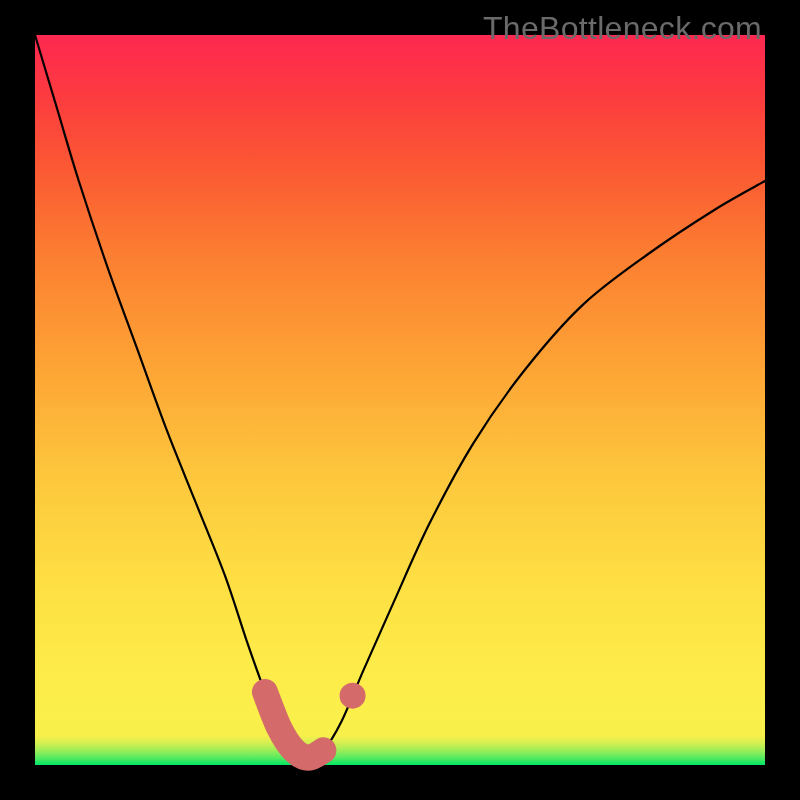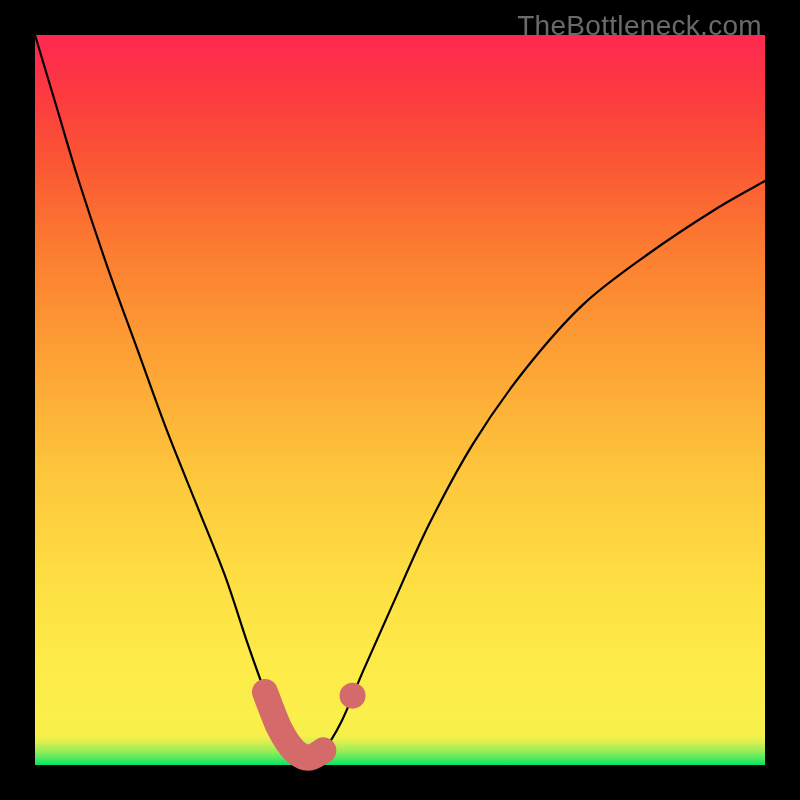--- a/index.html
+++ b/index.html
@@ -40,21 +40,21 @@
       #fb5833 82%,
       #fc3a40 92%,
       #fe2850 100%
     );
   }
   .watermark {
     position: absolute;
     top: 10px;
     right: 38px;
     color: #6a6a6a;
-    font-size: 28px;
+    font-size: 32px;
     font-weight: 400;
     letter-spacing: 0.3px;
     user-select: none;
   }
   svg.curve {
     position: absolute;
     left: 0;
     top: 0;
     width: 730px;
     height: 730px;

